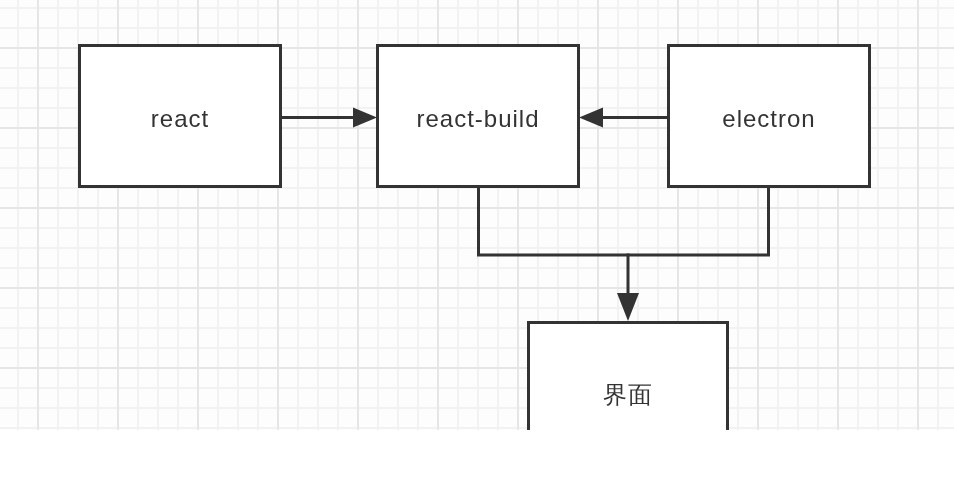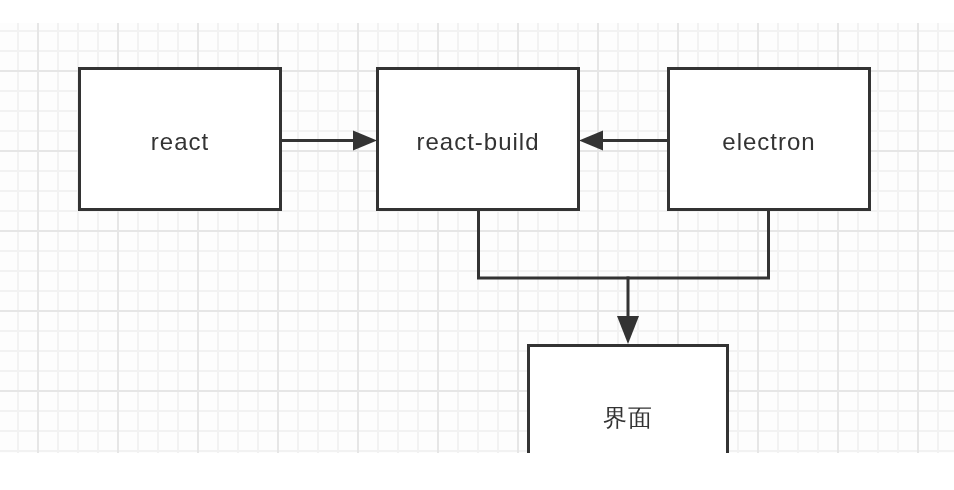--- a/index.html
+++ b/index.html
@@ -18,21 +18,20 @@
     height:430px;
     overflow:hidden;
     background-color:var(--bg);
     background-image:
       linear-gradient(to right, var(--grid-major) 0, var(--grid-major) 2px, transparent 2px),
       linear-gradient(to bottom, var(--grid-major) 0, var(--grid-major) 2px, transparent 2px),
       linear-gradient(to right, var(--grid-minor) 0, var(--grid-minor) 2px, transparent 2px),
       linear-gradient(to bottom, var(--grid-minor) 0, var(--grid-minor) 2px, transparent 2px);
     background-size:80px 80px, 80px 80px, 20px 20px, 20px 20px;
     background-position:37px 47px, 37px 47px, 17px 7px, 17px 7px;
-    margin-top:23px;
   }
   svg{position:absolute;left:0;top:0;}
   .node-box{
     fill:var(--node-fill);
     stroke:var(--stroke);
     stroke-width:3;
   }
   .node-label{
     font-family:"Liberation Sans","DejaVu Sans",sans-serif;
     font-size:24px;

